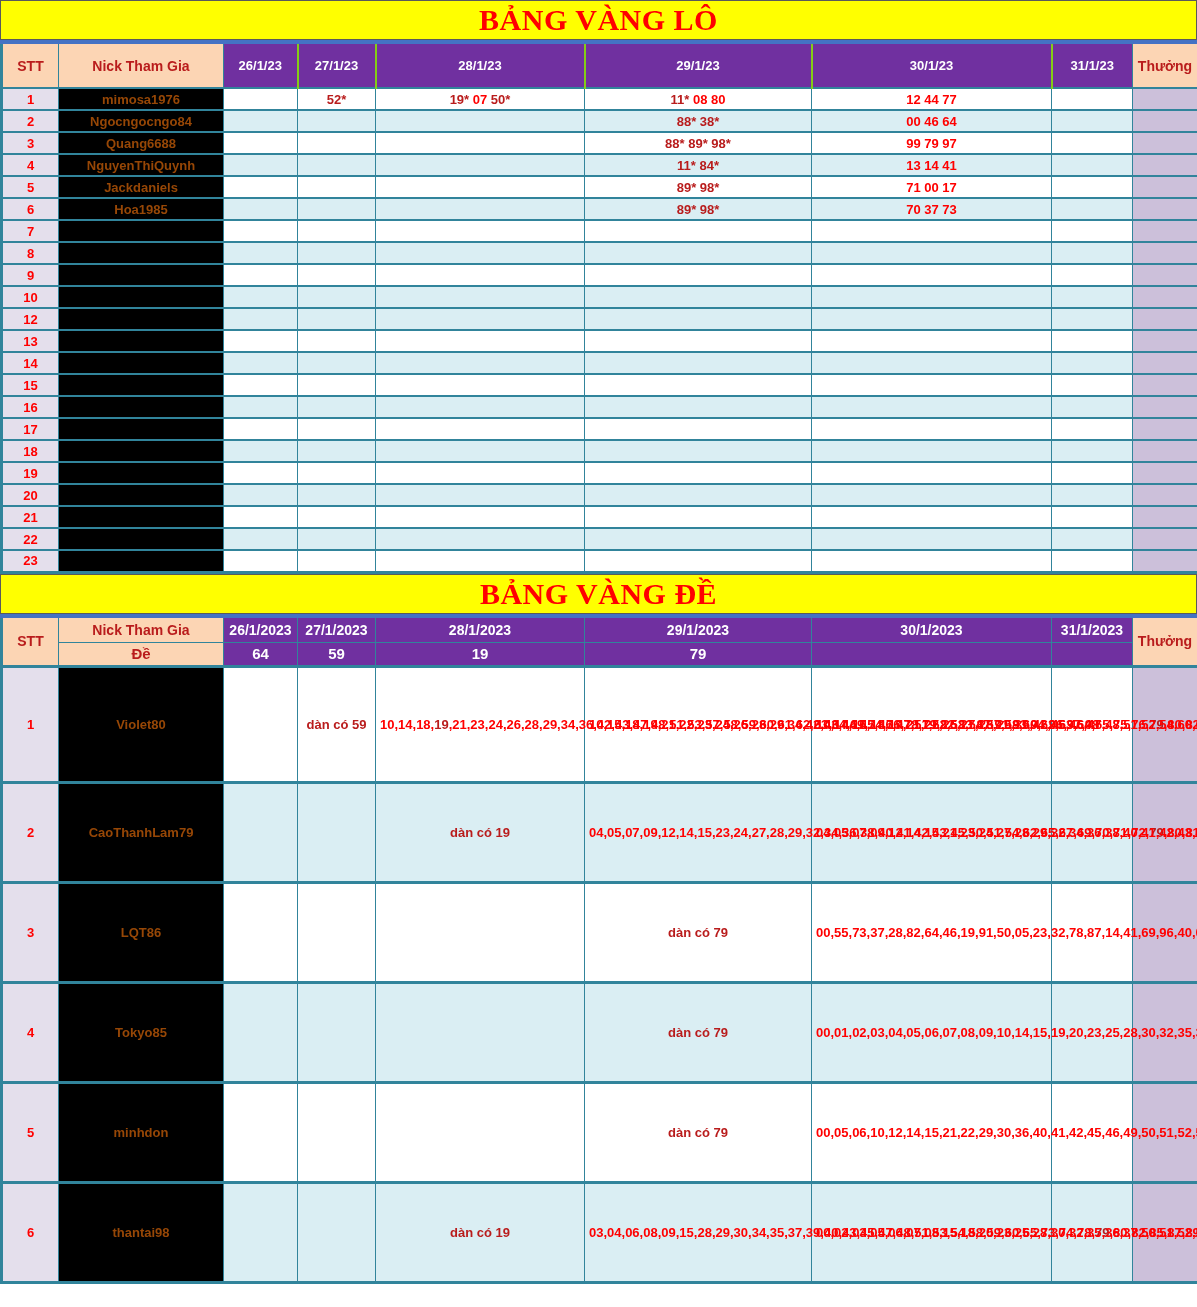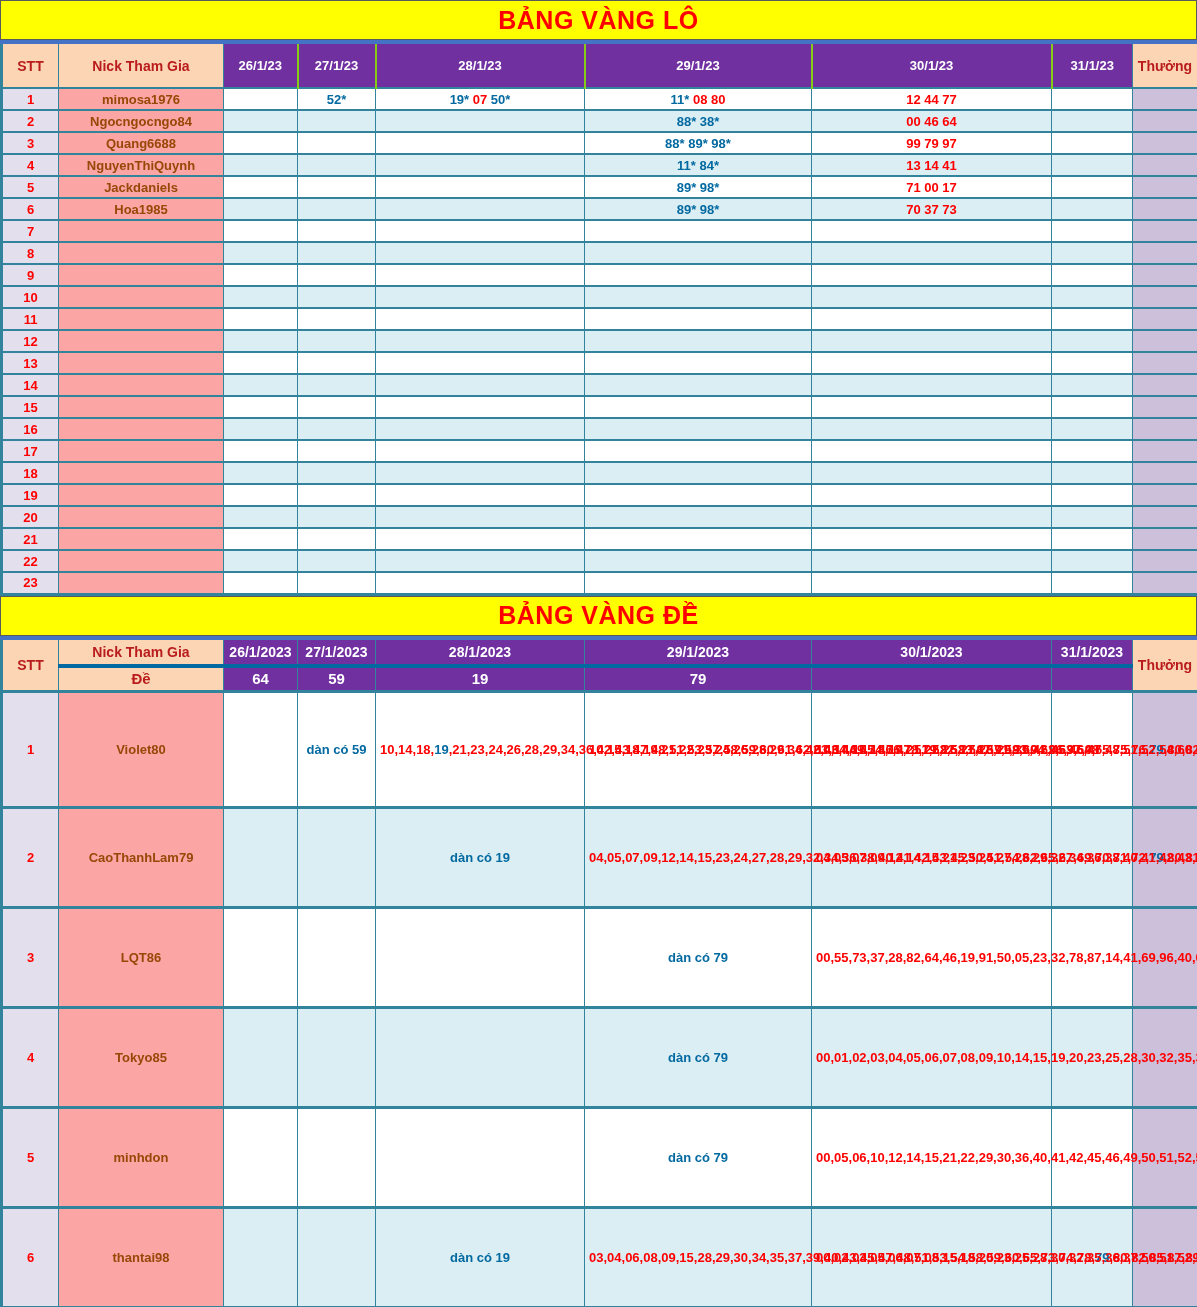--- a/index.html
+++ b/index.html
@@ -1,58 +1,58 @@
 <!DOCTYPE html>
 <html><head>
 <meta charset="utf-8">
 <style>
   html,body{margin:0;padding:0;background:#fff;}
   body{width:1197px;font-family:"Liberation Sans",sans-serif;font-weight:bold;}
   .page{width:1197px;}
 
   .banner{height:38px;background:#FFFF00;border:1px solid #5a5a5a;display:flex;align-items:center;justify-content:center;}
-  .banner span{color:#FF0000;font-size:25px;letter-spacing:0.5px;}
+  .banner span{color:#FF0000;font-size:30px;letter-spacing:0.5px;font-family:Liberation Serif, serif;}
 
   table{border-collapse:collapse;table-layout:fixed;width:1197px;border:3px solid #31849B;}
   col.c-w-stt{width:57px}
   col.c-w-nick{width:165px}
   col.c-w-d26{width:74px}
   col.c-w-d27{width:78px}
   col.c-w-d28{width:209px}
   col.c-w-d29{width:227px}
   col.c-w-d30{width:240px}
   col.c-w-d31{width:81px}
   col.c-w-rw{width:66px}
 
   thead th{border:1px solid #31849B;border-top:4px solid #4472C4;font-weight:bold;}
   .h-peach{background:#FCD5B4;color:#b91c1c;font-size:14px;}
   .h-date{background:#7030A0;color:#ffffff;font-size:13px;}
   #lo-table thead th{height:41px;}
   #lo-table .h-date + .h-date{border-left:2px solid #84cc16;}
   .h-peach + .h-peach{border-left-color:#FCD5B4 !important;}
 
   #de-table thead tr.hd-a th{height:22px;font-size:14px;}
-  #de-table thead tr.hd-b th{height:20px;border-top:4px solid #0369a1;font-size:15px;}
+  #de-table thead tr.hd-b th{height:20px;border-top:1px solid #0369a1;font-size:15px;}
 
   tbody td{border:1px solid #31849B;border-top-width:2px;border-bottom-width:2px;text-align:center;vertical-align:middle;}
   #lo-table tbody tr{height:22px;}
   #lo-table tbody td{font-size:13px;}
   .c-stt{background:#E4DFEC;color:#FF0000;font-size:13px;}
-  .c-nick{background:#fca5a5;color:#974706;font-size:13px;margin-top:18px;}
+  .c-nick{background:#000000;color:#974706;font-size:13px;margin-top:18px;}
   .c-reward{background:#CCC0DA;}
   .c-data{background:#ffffff;}
   tr.alt .c-data{background:#DAEEF3;}
 
   #de-table tbody td{border-top-width:3px;border-bottom-width:3px;}
   #de-table .c-data{font-size:13px;line-height:21px;padding:6px 4px;}
   #de-table tbody tr{height:100px;}
   #de-table tbody tr.tall{height:116px;}
 
   .rr{color:#FF0000;}
-  .rk{color:#0369a1;}
+  .rk{color:#b91c1c;}
 </style>
 </head>
 <body>
 
 <div class="page">
 
   <div class="banner">
     <span>BẢNG VÀNG LÔ</span>
   </div>
 
@@ -176,31 +176,20 @@
           <td class="c-data"></td>
           <td class="c-data"></td>
           <td class="c-data"></td>
           <td class="c-data"></td>
           <td class="c-data"></td>
           <td class="c-data"></td>
           <td class="c-reward"></td>
         </tr>
         <tr class="alt">
           <td class="c-stt">10</td>
-          <td class="c-nick"></td>
-          <td class="c-data"></td>
-          <td class="c-data"></td>
-          <td class="c-data"></td>
-          <td class="c-data"></td>
-          <td class="c-data"></td>
-          <td class="c-data"></td>
-          <td class="c-reward"></td>
-        </tr>
-        <tr>
-          <td class="c-stt">11</td>
           <td class="c-nick"></td>
           <td class="c-data"></td>
           <td class="c-data"></td>
           <td class="c-data"></td>
           <td class="c-data"></td>
           <td class="c-data"></td>
           <td class="c-data"></td>
           <td class="c-reward"></td>
         </tr>
         <tr class="alt">

